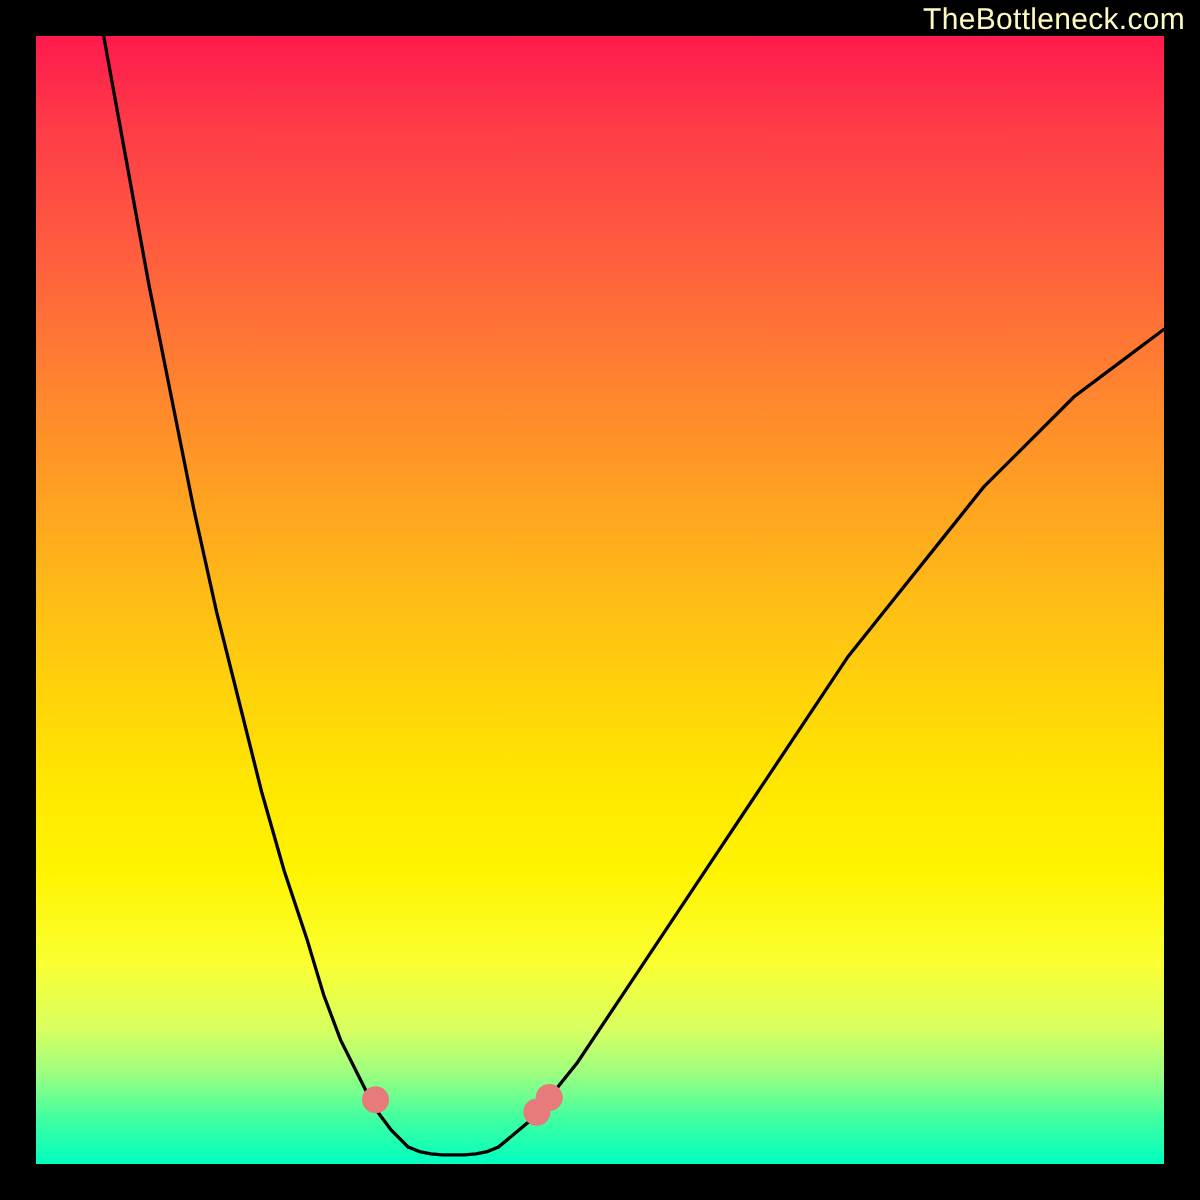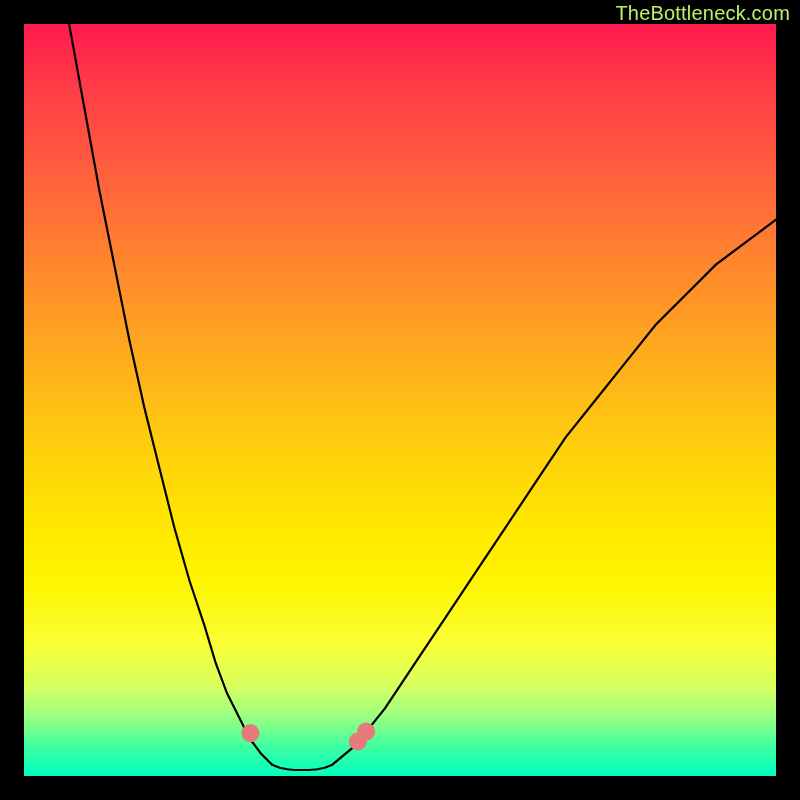--- a/index.html
+++ b/index.html
@@ -36,21 +36,21 @@
       #d8ff60 88%,
       #9cff80 92%,
       #40ffa0 96%,
       #00ffc0 100%
     );
   }
   .watermark {
     position: absolute;
     top: 2px;
     right: 10px;
-    color: #bef264;
+    color: #fef9c3;
     font-size: 20px;
     font-weight: 500;
     letter-spacing: 0.2px;
     user-select: none;
   }
   svg.curves {
     position: absolute;
     top: 0; left: 0;
     width: 752px; height: 752px;
     overflow: visible;

